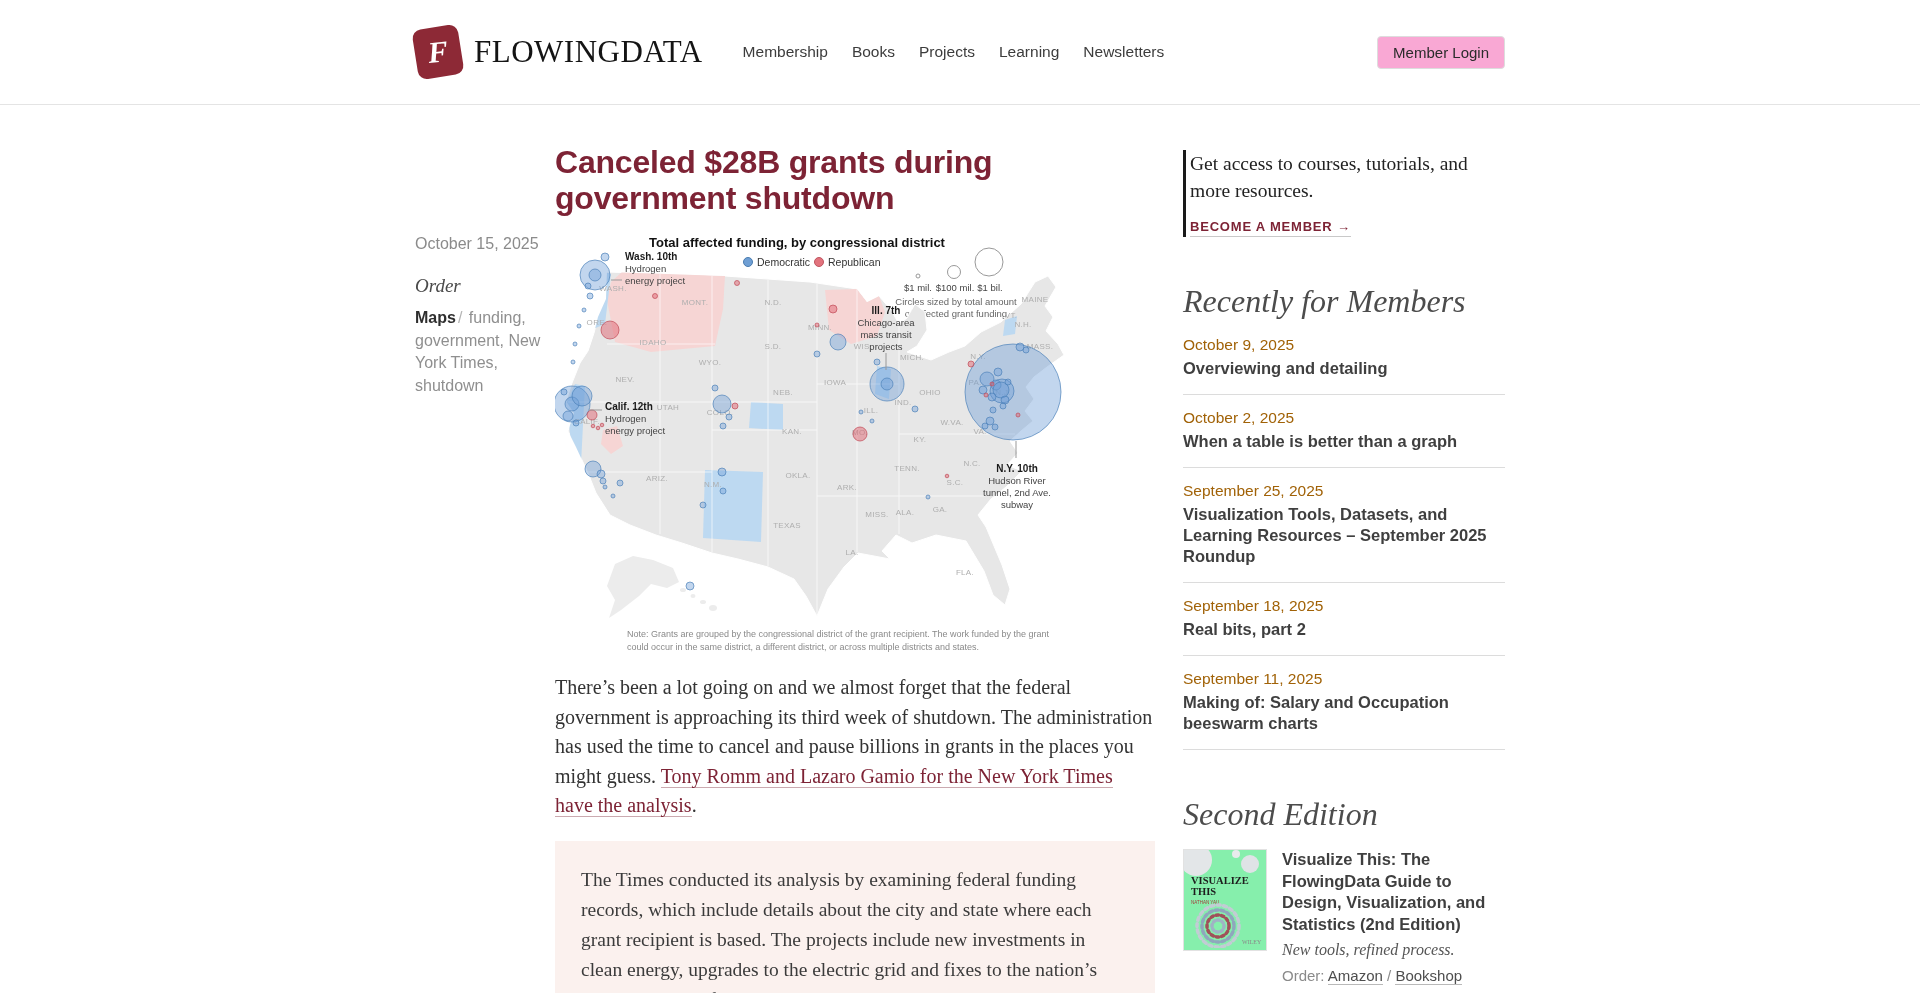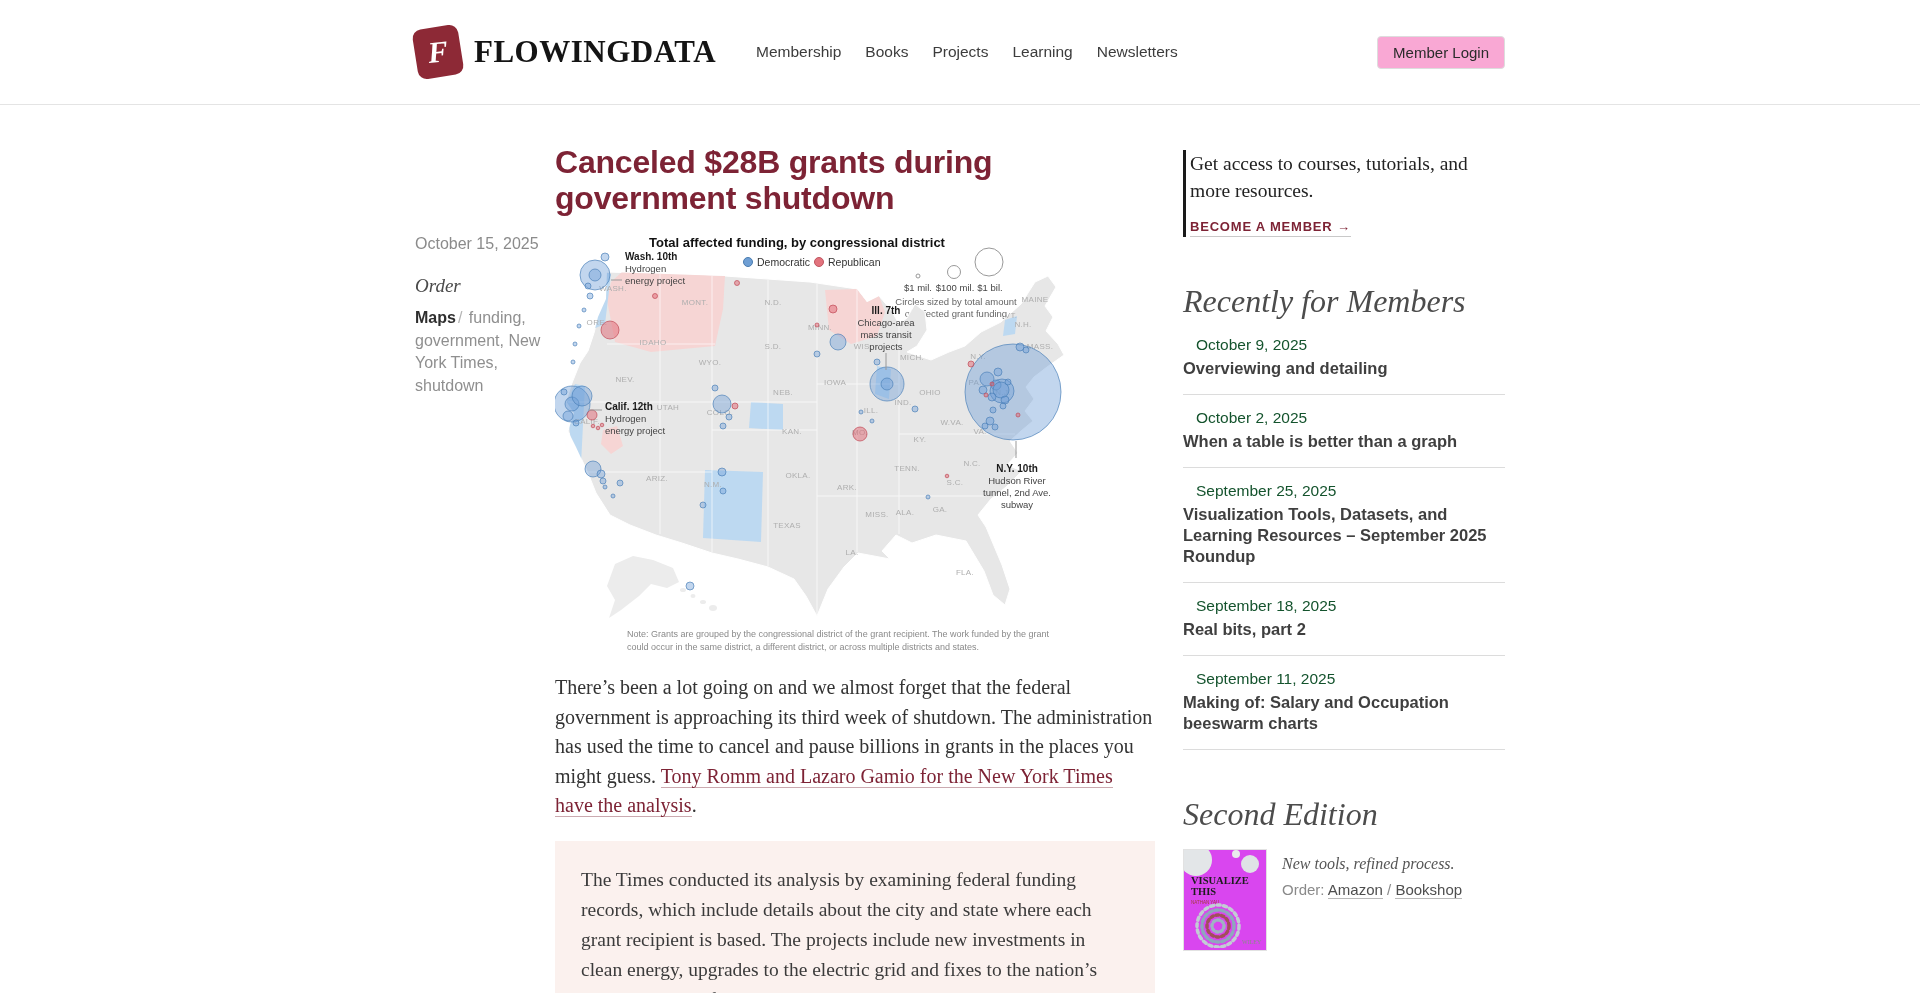--- a/index.html
+++ b/index.html
@@ -5,21 +5,21 @@
   html,body{margin:0;padding:0;background:#fff;}
   body{width:1920px;height:993px;overflow:hidden;font-family:"Liberation Sans","DejaVu Sans",sans-serif;color:#333;}
   a{text-decoration:none;color:inherit;cursor:pointer;}
 
   
   .header{border-bottom:1px solid #e4e4e4;background:#fff;}
   .header-inner{width:1090px;margin:0 auto;height:104px;display:flex;align-items:center;}
   .brand{display:flex;align-items:center;gap:13px;}
   .logo-mark{width:46px;height:50px;background:#8d2936;border-radius:9px;transform:rotate(-9deg);display:flex;align-items:center;justify-content:center;}
   .logo-mark span{color:#fff;font-family:"Liberation Serif",serif;font-weight:bold;font-style:italic;font-size:30px;transform:rotate(3deg);line-height:1;}
-  .wordmark{font-family:"Liberation Serif","DejaVu Serif",serif;font-weight:bold;font-size:31px;letter-spacing:.5px;color:#141414;}
+  .wordmark{font-family:"Liberation Serif","DejaVu Serif",serif;font-weight:normal;font-size:31px;letter-spacing:.5px;color:#141414;}
   .nav{display:flex;gap:24px;margin-left:40px;font-size:15.5px;color:#3c3c3c;}
   .login-btn{margin-left:auto;background:#f9a8d4;border:1px solid #ddd;border-radius:4px;padding:7px 15px;font-size:15px;color:#2b2b2b;}
 
   
   .layout{width:1090px;margin:0 auto;position:relative;overflow:hidden;}
   .meta{position:absolute;left:0;top:130px;width:132px;}
   .meta-date{font-size:16px;color:#8b8b8b;}
   .meta-topic{font-family:"Liberation Serif",serif;font-style:italic;font-size:19px;color:#4a4a4a;margin-top:22px;}
   .meta-tags{margin-top:10px;font-size:16px;line-height:1.42;color:#8f8f8f;}
   .meta-tags .primary{color:#2e2e2e;font-weight:bold;}
@@ -32,24 +32,24 @@
   .body-text a{color:#7d2335;border-bottom:1px solid #cbaab0;}
   blockquote.pull{margin:20px 0 0;background:#fbf1ee;padding:24px 26px;font-family:"Liberation Serif","DejaVu Serif",serif;font-size:19.5px;line-height:30px;color:#3b3b3b;}
 
   
   .sidebar{position:absolute;right:0;top:0;width:322px;}
   .cta{border-left:3px solid #1a1a1a;padding-left:4px;margin-top:45px;}
   .cta-text{font-family:"Liberation Serif",serif;font-size:19.5px;line-height:27px;color:#222;}
   .cta-link{display:inline-block;margin-top:15px;font-size:13px;font-weight:bold;letter-spacing:.8px;color:#7d2335;border-bottom:1px solid #c9c9c9;padding-bottom:2px;}
   .side-h{font-family:"Liberation Serif","DejaVu Serif",serif;font-style:italic;font-size:32px;font-weight:normal;color:#4c4c4c;margin:46px 0 2px;}
   .recent-item{padding:14px 0 15px;border-bottom:1px solid #dcdcdc;}
-  .recent-date{font-size:15.5px;color:#14532d;margin-bottom:4px;margin-left:13px;}
+  .recent-date{font-size:15.5px;color:#a16207;margin-bottom:4px;}
   .recent-title{font-size:16.5px;line-height:21px;font-weight:bold;color:#3f3f3f;}
   .book-row{display:flex;gap:15px;margin-top:16px;}
-  .book-cover{width:82px;height:100px;border:1px solid #e2e2e2;flex:0 0 auto;position:relative;background:#d946ef;}
+  .book-cover{width:82px;height:100px;border:1px solid #e2e2e2;flex:0 0 auto;position:relative;background:#86efac;}
   .book-info{flex:1;}
   .book-title{font-size:16.5px;line-height:21.5px;font-weight:bold;color:#3f3f3f;}
   .book-tag{font-family:"Liberation Serif",serif;font-style:italic;font-size:16px;color:#555;margin-top:6px;}
   .book-order{font-size:15px;color:#8a8a8a;margin-top:8px;}
   .book-order a{color:#4e4e4e;border-bottom:1px solid #b9b9b9;}
   .browse-row{display:flex;align-items:baseline;gap:16px;margin-top:10px;}
 
   .map-note-text{fill:#8a8a8a;}
 </style>
 </head>
@@ -356,20 +356,21 @@
           <g fill="none" stroke-linecap="round">
             <circle cx="34" cy="76" r="6" stroke="#9fb3c4" stroke-width="3.5" stroke-dasharray="2 2.5"></circle>
             <circle cx="34" cy="76" r="11" stroke="#a0505a" stroke-width="3.5" stroke-dasharray="2.5 3"></circle>
             <circle cx="34" cy="76" r="16" stroke="#8fa7bd" stroke-width="3.5" stroke-dasharray="3 3"></circle>
             <circle cx="34" cy="76" r="21" stroke="#c2ccd4" stroke-width="3.5" stroke-dasharray="3 3.5"></circle>
           </g>
           <text x="58" y="94" font-family="Liberation Serif, serif" font-size="6" fill="#8a8a8a">WILEY</text>
         </svg>
       </a>
       <div class="book-info">
+        <a class="book-title">Visualize This: The FlowingData Guide to Design, Visualization, and Statistics (2nd Edition)</a>
         <div class="book-tag">New tools, refined process.</div>
         <div class="book-order">
           <span>Order:</span>
           <a>Amazon</a>
           <span>/</span>
           <a>Bookshop</a>
         </div>
       </div>
     </div>
 

